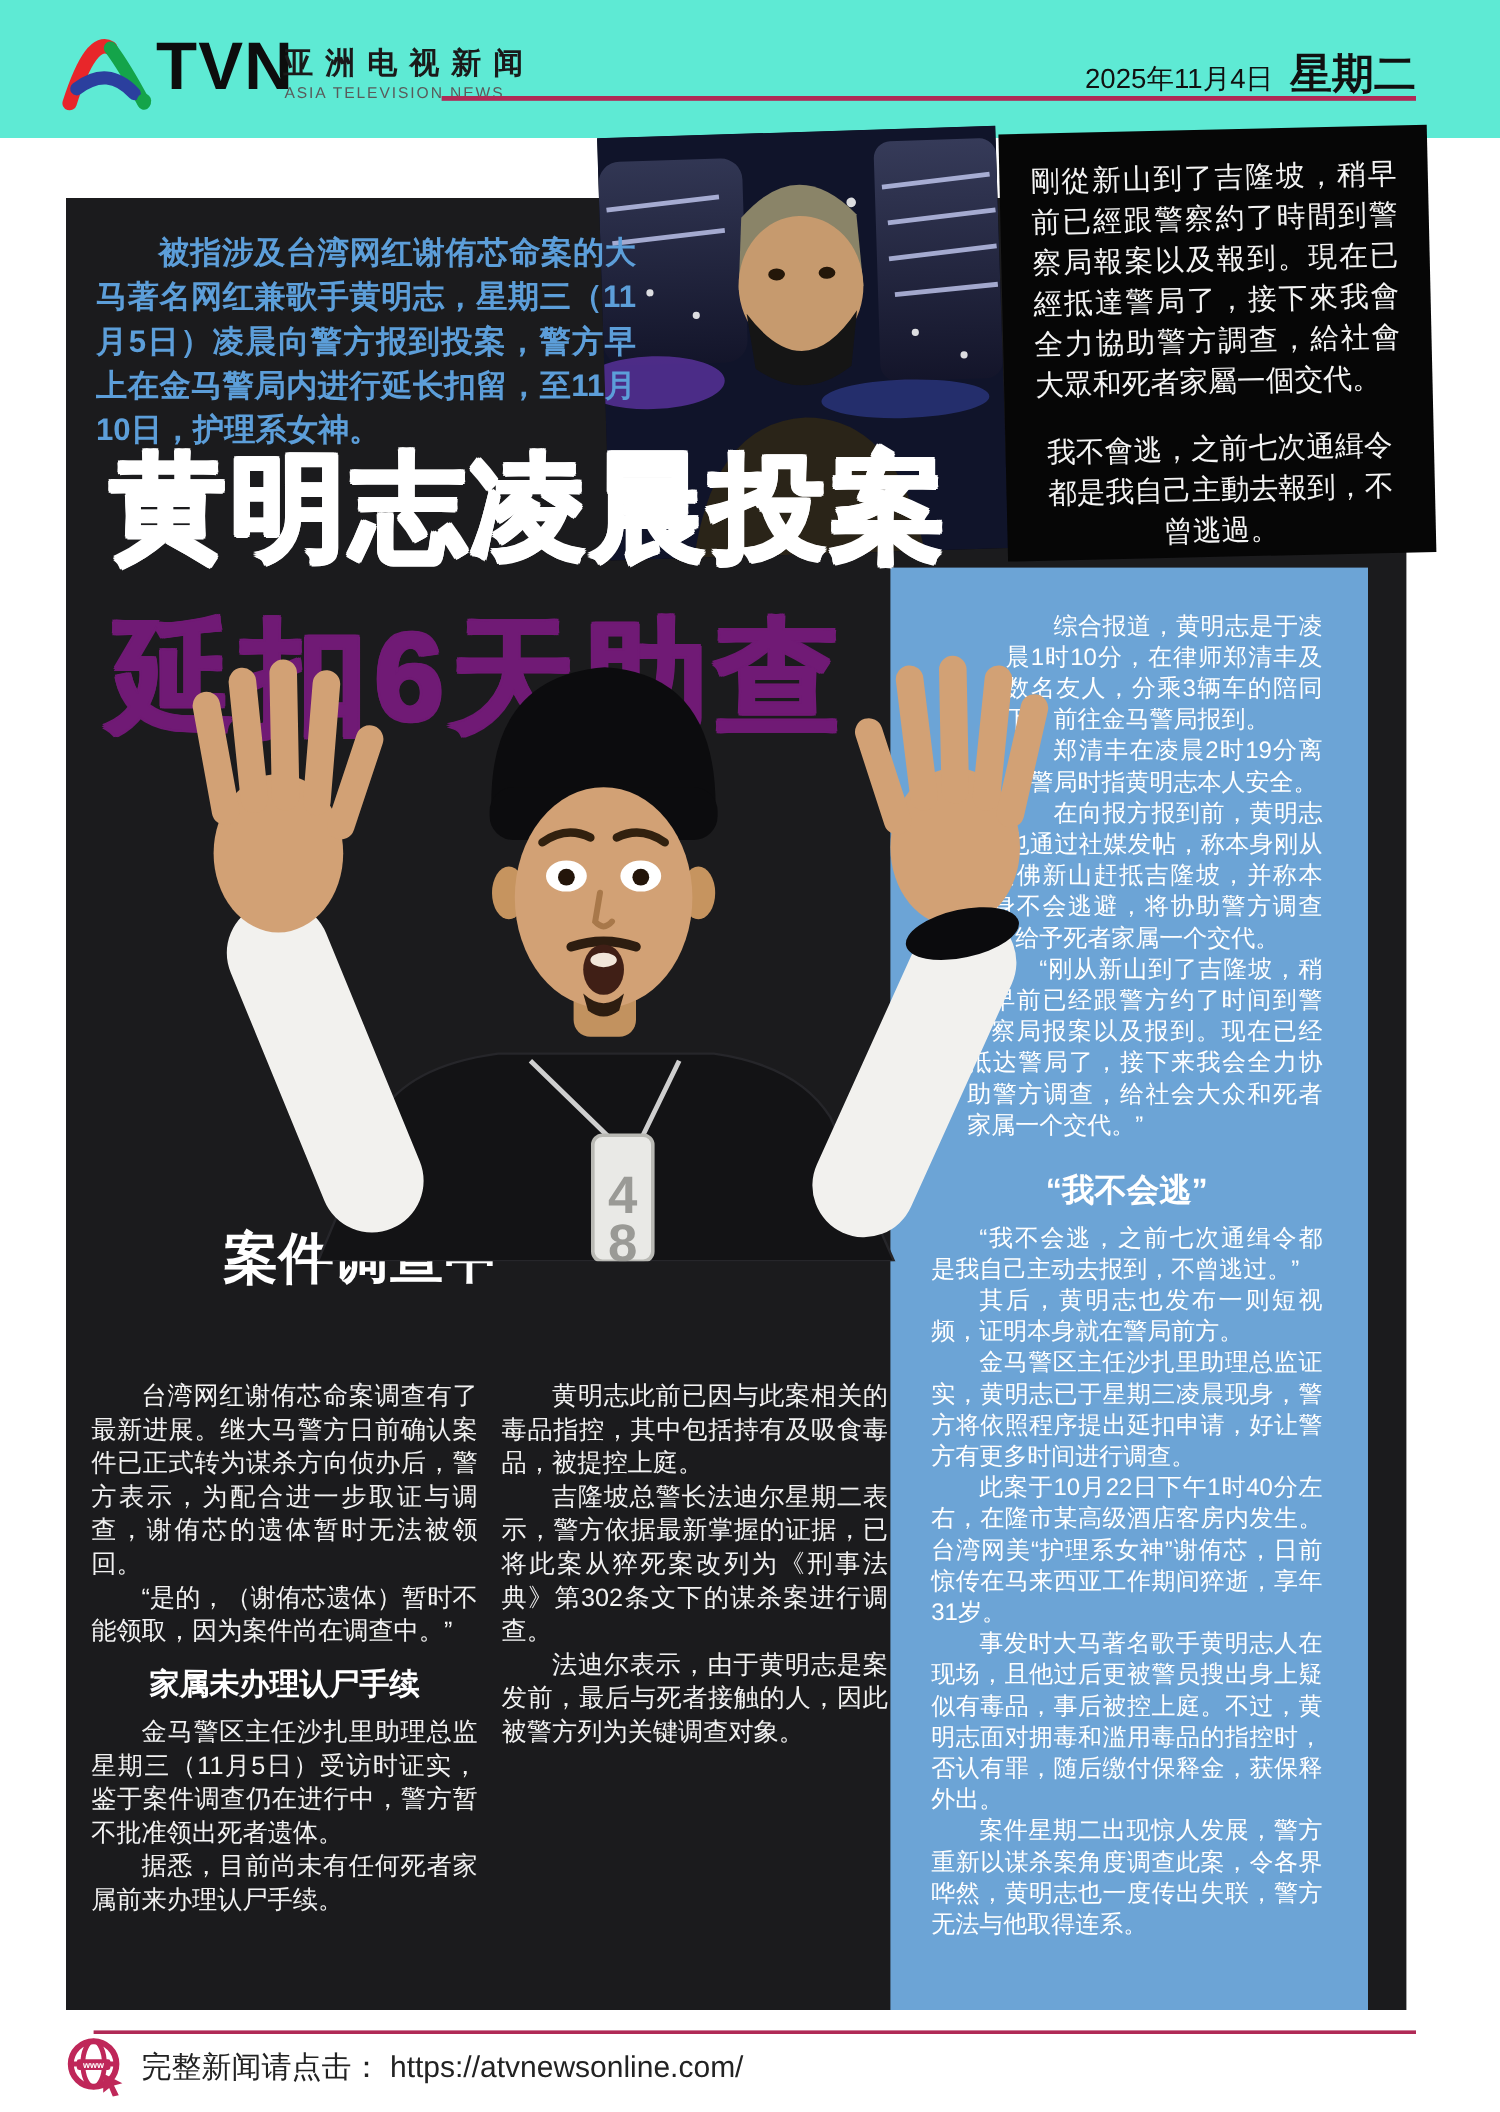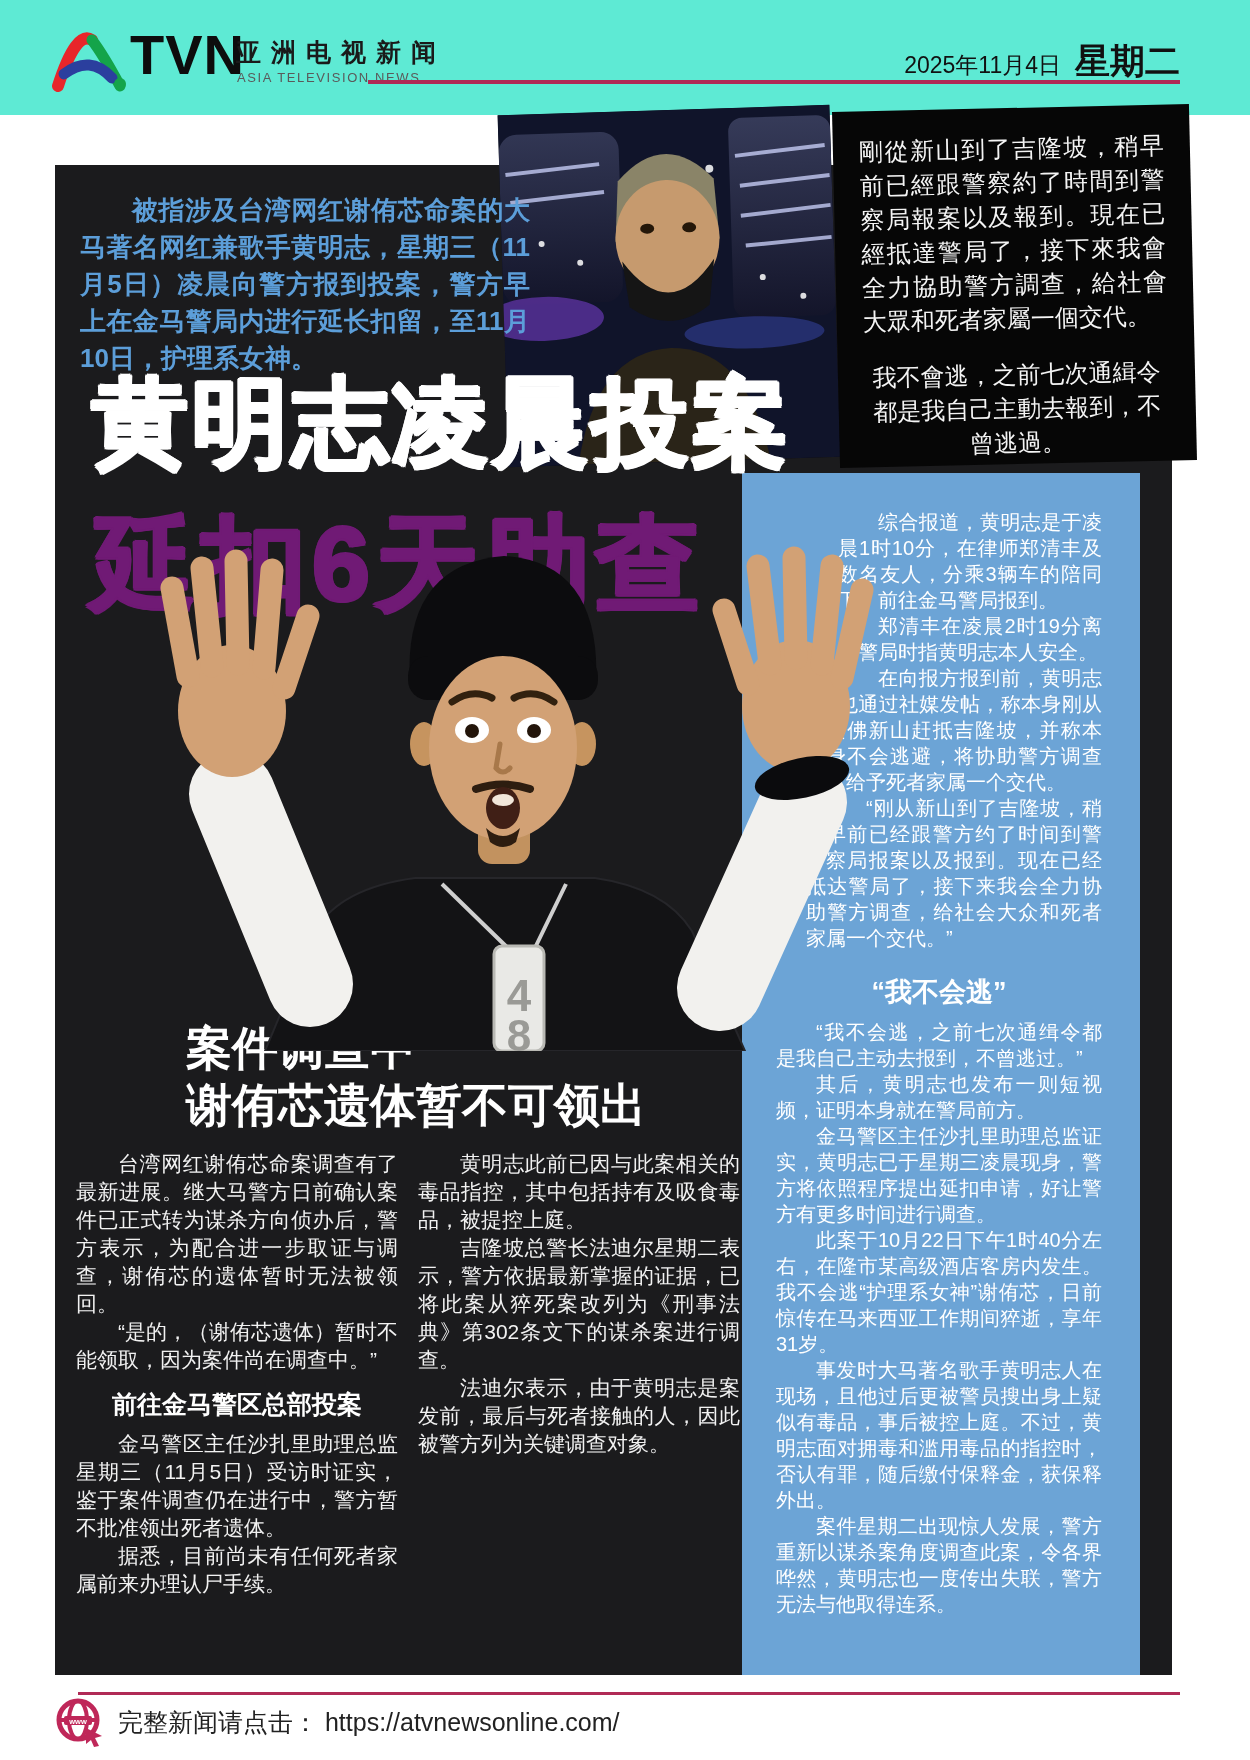--- a/index.html
+++ b/index.html
@@ -137,21 +137,21 @@
   <span class="sp2"></span>
   <span class="sp3"></span>
   <p>综合报道，黄明志是于凌晨1时10分，在律师郑清丰及数名友人，分乘3辆车的陪同下，前往金马警局报到。</p>
   <p>郑清丰在凌晨2时19分离开警局时指黄明志本人安全。</p>
   <p>在向报方报到前，黄明志也通过社媒发帖，称本身刚从柔佛新山赶抵吉隆坡，并称本身不会逃避，将协助警方调查及给予死者家属一个交代。</p>
   <p>“刚从新山到了吉隆坡，稍早前已经跟警方约了时间到警察局报案以及报到。现在已经抵达警局了，接下来我会全力协助警方调查，给社会大众和死者家属一个交代。”</p>
   <h3>“我不会逃”</h3>
   <p>“我不会逃，之前七次通缉令都是我自己主动去报到，不曾逃过。”</p>
   <p>其后，黄明志也发布一则短视频，证明本身就在警局前方。</p>
   <p>金马警区主任沙扎里助理总监证实，黄明志已于星期三凌晨现身，警方将依照程序提出延扣申请，好让警方有更多时间进行调查。</p>
-  <p>此案于10月22日下午1时40分左右，在隆市某高级酒店客房内发生。我不会逃“护理系女神”谢侑芯，日前惊传在马来西亚工作期间猝逝，享年31岁。</p>
+  <p>此案于10月22日下午1时40分左右，在隆市某高级酒店客房内发生。台湾网美“护理系女神”谢侑芯，日前惊传在马来西亚工作期间猝逝，享年31岁。</p>
   <p>事发时大马著名歌手黄明志人在现场，且他过后更被警员搜出身上疑似有毒品，事后被控上庭。不过，黄明志面对拥毒和滥用毒品的指控时，否认有罪，随后缴付保释金，获保释外出。</p>
   <p>案件星期二出现惊人发展，警方重新以谋杀案角度调查此案，令各界哗然，黄明志也一度传出失联，警方无法与他取得连系。</p>
 </div>
 
 <svg class="figure" viewBox="0 0 920 545">
 
   <path d="M185,545 L235,425 Q260,382 335,372 L515,372 Q585,382 612,425 L665,545 Z" fill="#131315" stroke="#26262a" stroke-width="2"></path>
 
   <path d="M152,288 L230,478" stroke="#f2f1ee" stroke-width="86" stroke-linecap="round" fill="none"></path>
 
@@ -212,28 +212,27 @@
 
   <g>
     <rect x="414" y="440" width="50" height="105" rx="8" fill="#e9e9e6" stroke="#b9b9b4" stroke-width="3"></rect>
     <text x="439" y="505" font-size="44" font-weight="bold" fill="#9a9a96" text-anchor="middle">4</text>
     <text x="439" y="545" font-size="44" font-weight="bold" fill="#9a9a96" text-anchor="middle">8</text>
   </g>
 </svg>
 
 <div class="sec-title">
   <div>案件调查中</div>
-  <div>谢侑芯遗体暂不可领出</div>
 </div>
 
 <div class="cols">
   <div class="col">
     <p>台湾网红谢侑芯命案调查有了最新进展。继大马警方日前确认案件已正式转为谋杀方向侦办后，警方表示，为配合进一步取证与调查，谢侑芯的遗体暂时无法被领回。</p>
     <p>“是的，（谢侑芯遗体）暂时不能领取，因为案件尚在调查中。”</p>
-    <h4>前往金马警区总部投案</h4>
+    <h4>家属未办理认尸手续</h4>
     <p>金马警区主任沙扎里助理总监星期三（11月5日）受访时证实，鉴于案件调查仍在进行中，警方暂不批准领出死者遗体。</p>
     <p>据悉，目前尚未有任何死者家属前来办理认尸手续。</p>
   </div>
   <div class="col">
     <p>黄明志此前已因与此案相关的毒品指控，其中包括持有及吸食毒品，被提控上庭。</p>
     <p>吉隆坡总警长法迪尔星期二表示，警方依据最新掌握的证据，已将此案从猝死案改列为《刑事法典》第302条文下的谋杀案进行调查。</p>
     <p>法迪尔表示，由于黄明志是案发前，最后与死者接触的人，因此被警方列为关键调查对象。</p>
   </div>
 </div>
 

